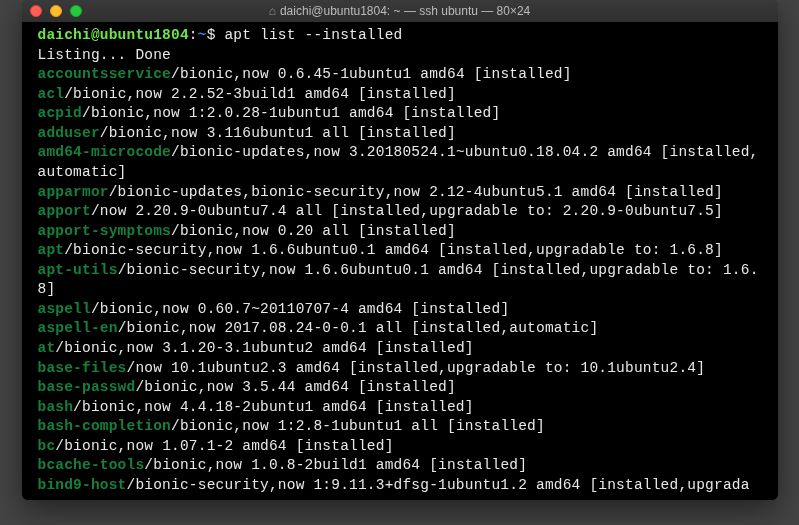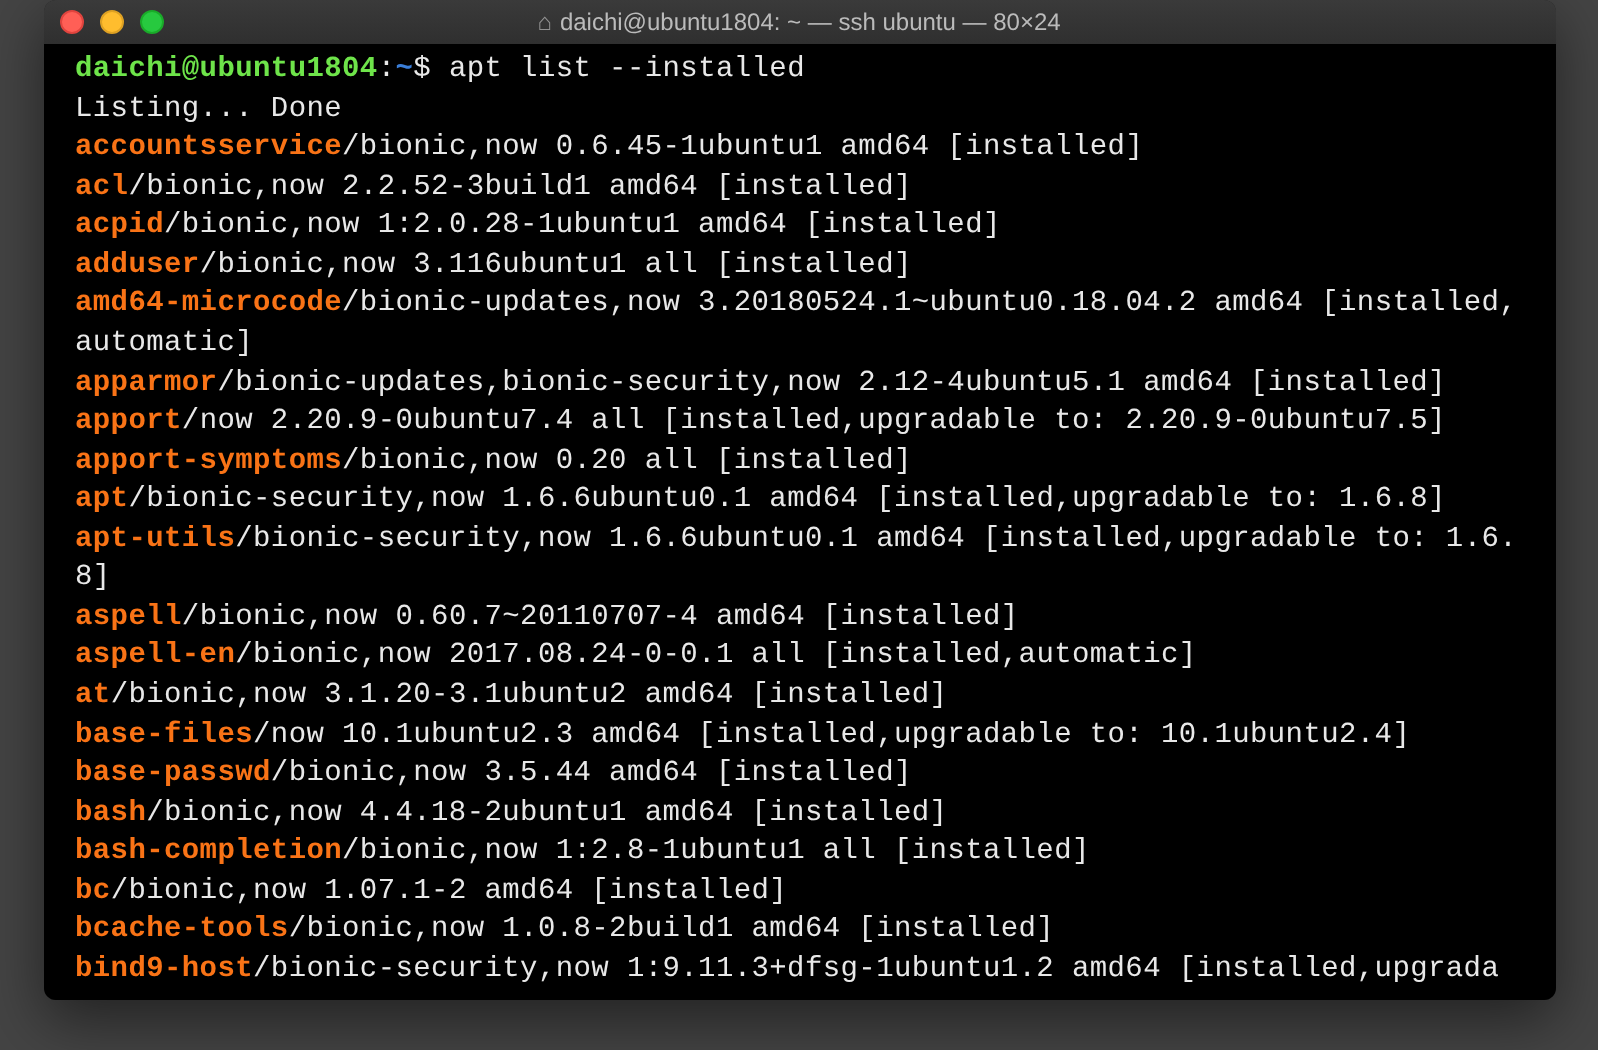--- a/index.html
+++ b/index.html
@@ -58,21 +58,21 @@
     .terminal {
       padding: 4px 16px;
       font-size: 14.5px;
       line-height: 1.35;
       white-space: pre-wrap;
       word-break: break-all;
       color: #e8e8e8;
       background: #000;
       letter-spacing: 0.2px;
     }
-    .green { color: #f97316; font-weight: bold; }
+    .green { color: #15803d; font-weight: bold; }
     .white { color: #e8e8e8; }
     .prompt-user { color: #6ee44a; font-weight: bold; }
     .prompt-path { color: #3a7ed8; font-weight: bold; }
     .line { display: block; }
   </style>
 </head>
 <body>
 
 <div class="window">
   <div class="titlebar">

